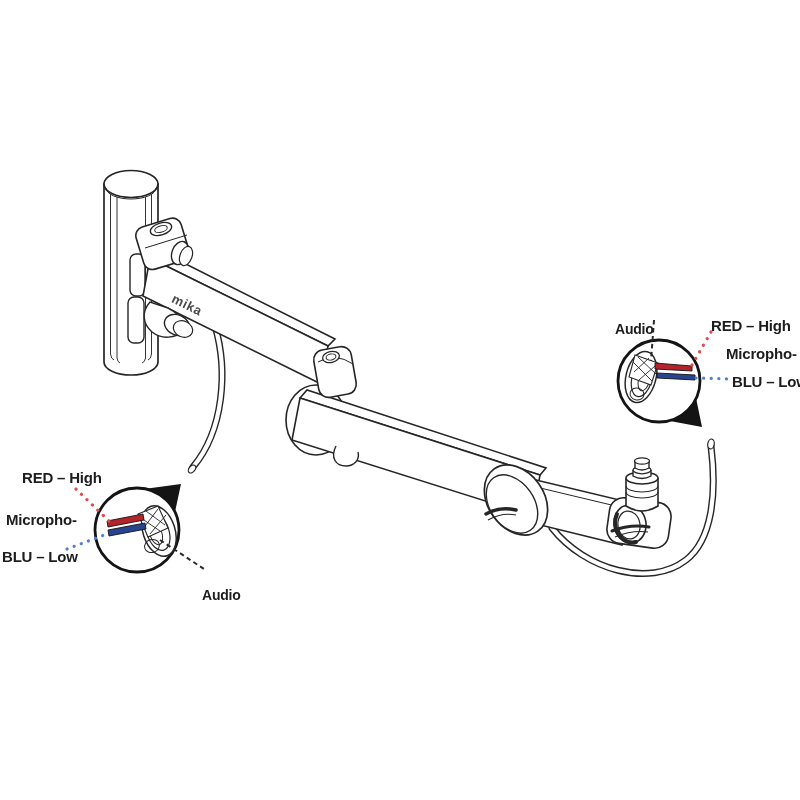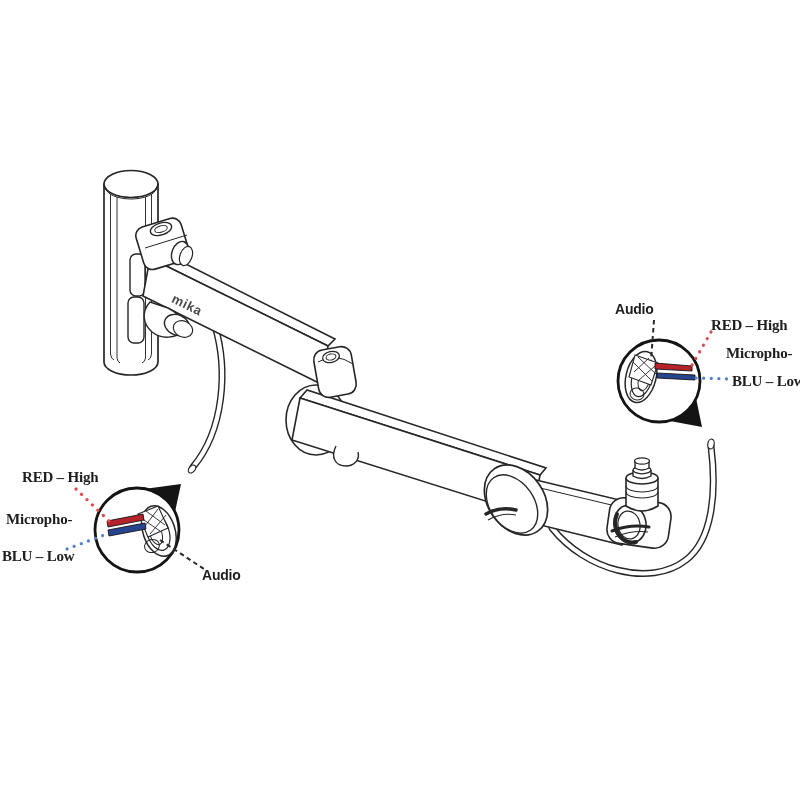--- a/index.html
+++ b/index.html
@@ -12,22 +12,22 @@
   }
   .canvas svg{position:absolute;left:0;top:0;}
   .lbl{
     position:absolute;
     font-family:"Liberation Sans", sans-serif;
     font-weight:bold;
     color:#1d1d1d;
     white-space:nowrap;
     letter-spacing:-0.2px;
   }
-  .lbl-15{font-size:15px;font-family:Liberation Serif, serif;}
-  .lbl-14{font-size:14px;}
+  .lbl-15{font-size:15px;}
+  .lbl-14{font-size:14px;margin-top:20px;}
   .brand{
     position:absolute;
     font-size:13px;
     font-weight:bold;
     color:#4a4a4a;
     letter-spacing:0.6px;
     transform:rotate(26deg);
     transform-origin:left top;
     white-space:nowrap;
   }

